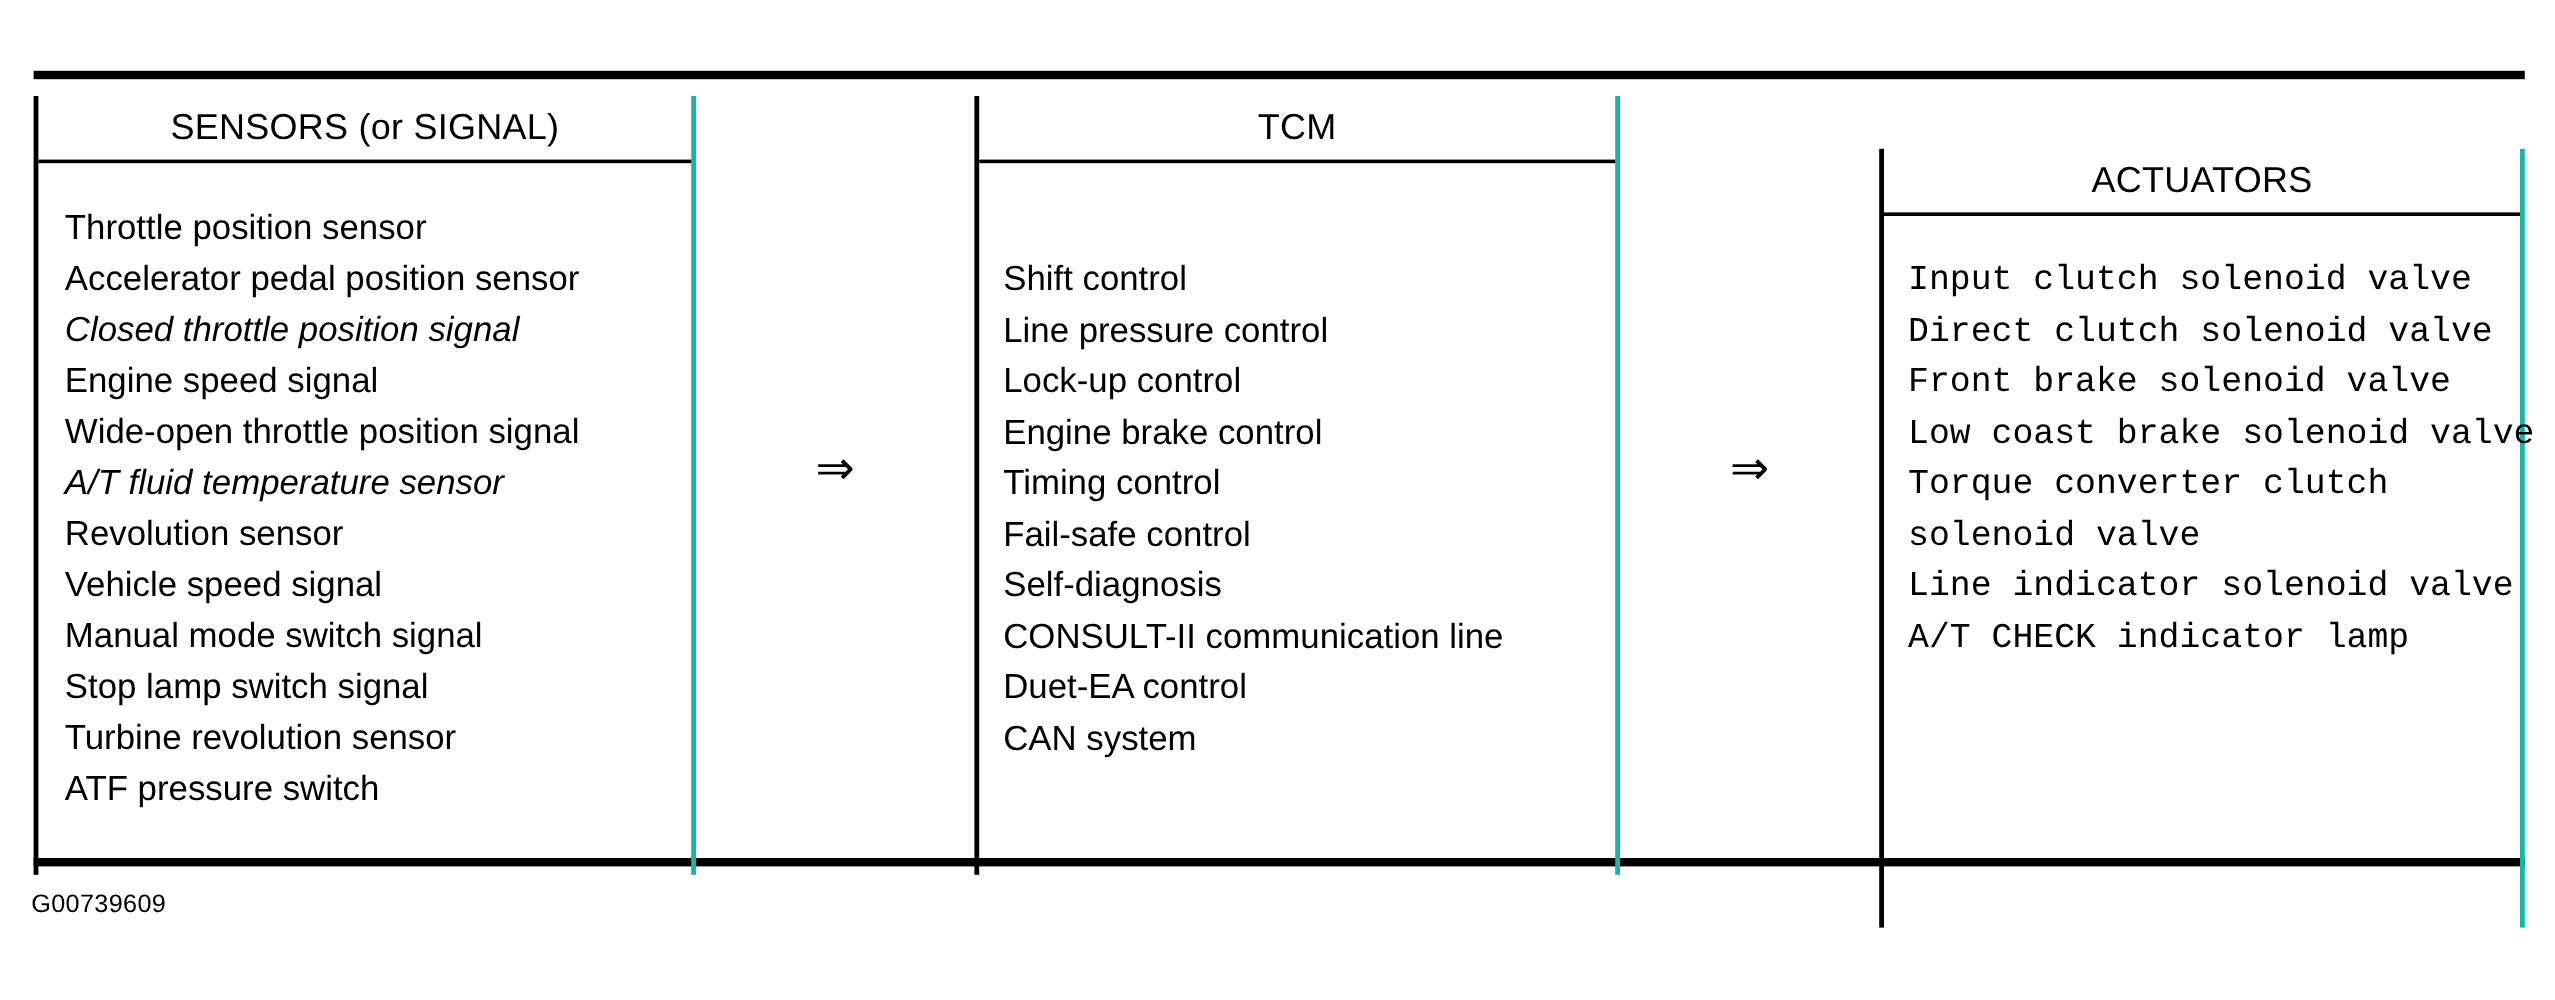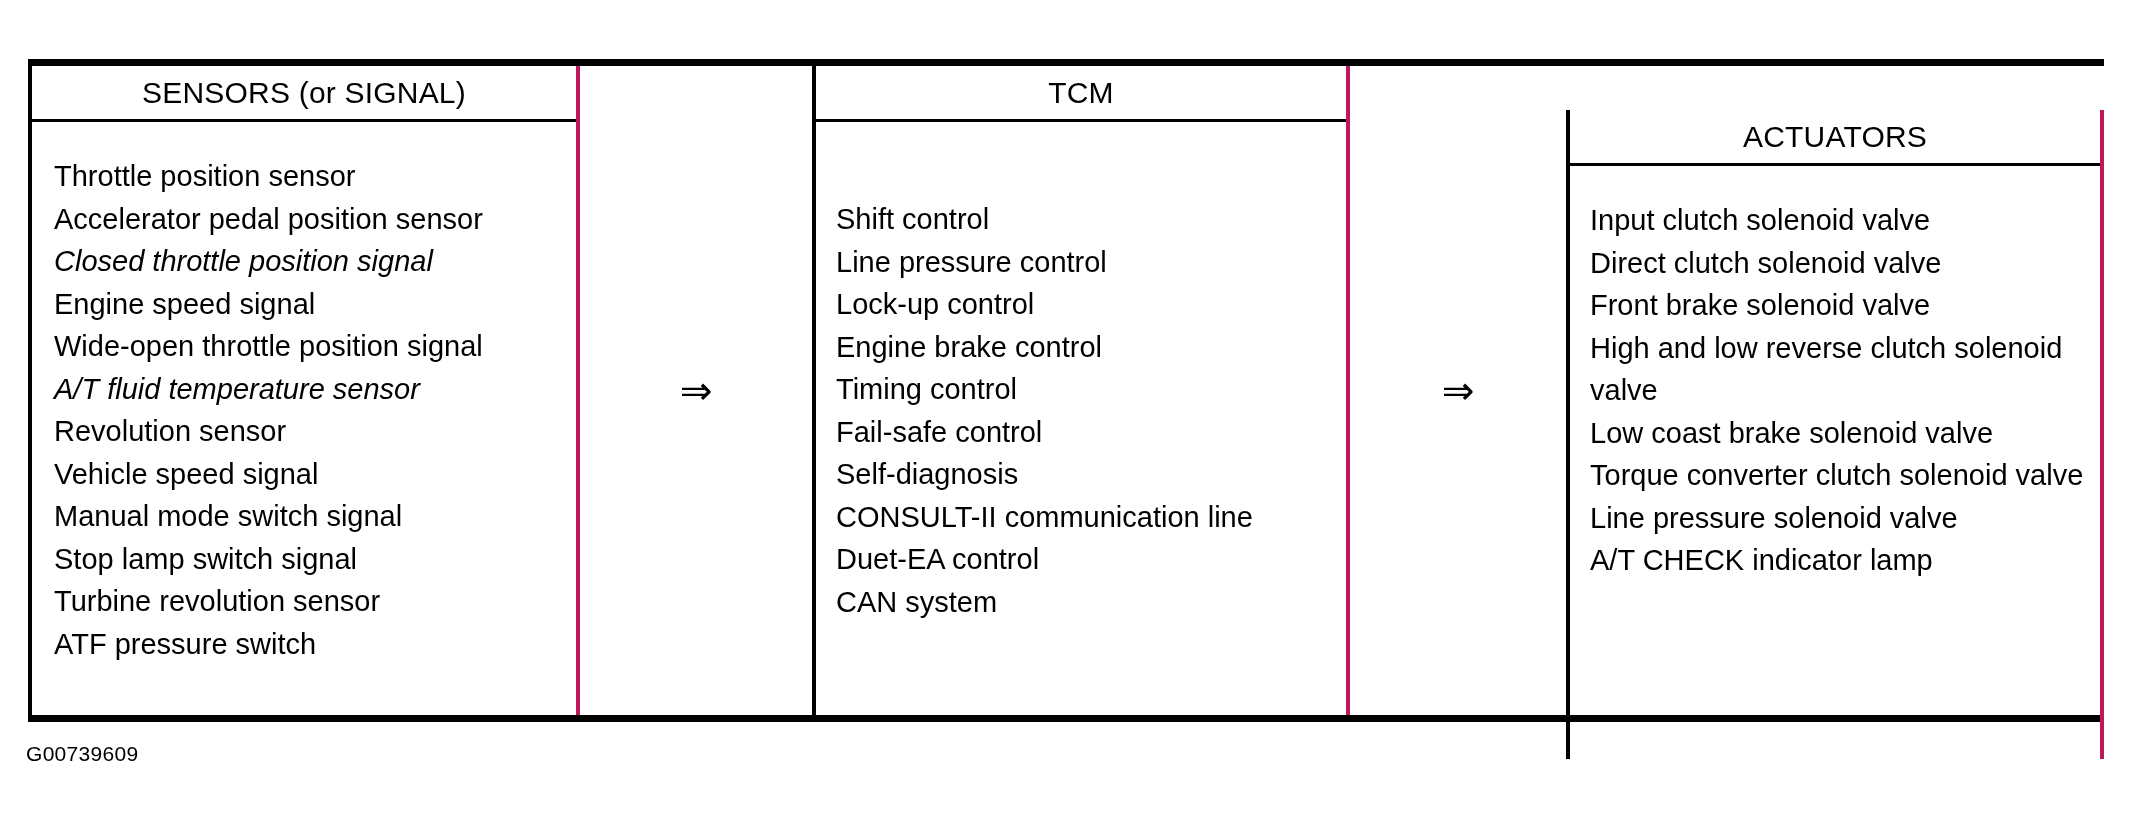--- a/index.html
+++ b/index.html
@@ -28,24 +28,24 @@
     left: 28px;
     width: 2076px;
     background: #000000;
   }
   .rule-top    { top: 59px;  height: 7px; }
   .rule-bottom { top: 715px; height: 7px; }
 
   
   .col-box {
     position: absolute;
-    top: 66px;
+    top: 80px;
     height: 649px;
     border-left: 4px solid #000000;
-    border-right: 4px solid #be185d;
+    border-right: 4px solid #14b8a6;
     box-sizing: border-box;
   }
   #col-sensors   { left: 28px;   width: 552px; }
   #col-tcm       { left: 812px;  width: 538px; }
   #col-actuators { left: 1566px; width: 538px; margin-top: 44px; }
 
   
   .arrow-col {
     position: absolute;
     top: 66px;
@@ -78,21 +78,21 @@
     font-size: 30px;
     letter-spacing: 0.2px;
     white-space: nowrap;
   }
 
   
   .col-body {
     padding: 33px 0 0 22px;
   }
   #col-tcm .col-body       { padding-top: 76px; padding-left: 20px; }
-  #col-actuators .col-body { padding-left: 20px; }
+  #col-actuators .col-body { padding-left: 20px; font-family: Liberation Mono, monospace; }
 
   .item-list {
     list-style: none;
     margin: 0;
     padding: 0;
   }
   .item {
     font-size: 29px;
     line-height: 42.5px;
     white-space: nowrap;
@@ -169,24 +169,23 @@
 
   <div class="col-box" id="col-actuators">
     <div class="col-header">
       <span class="col-header-text">ACTUATORS</span>
     </div>
     <div class="col-body">
       <ul class="item-list" id="list-actuators">
           <li class="item">Input clutch solenoid valve</li>
           <li class="item">Direct clutch solenoid valve</li>
           <li class="item">Front brake solenoid valve</li>
-          <li class="item wrap">High and low reverse clutch solenoid valve</li>
           <li class="item">Low coast brake solenoid valve</li>
           <li class="item wrap">Torque converter clutch solenoid valve</li>
-          <li class="item">Line pressure solenoid valve</li>
+          <li class="item">Line indicator solenoid valve</li>
           <li class="item">A/T CHECK indicator lamp</li>
         </ul>
     </div>
   </div>
 
   <div id="figure-caption">G00739609</div>
 
 </div>
 
 </body></html>

